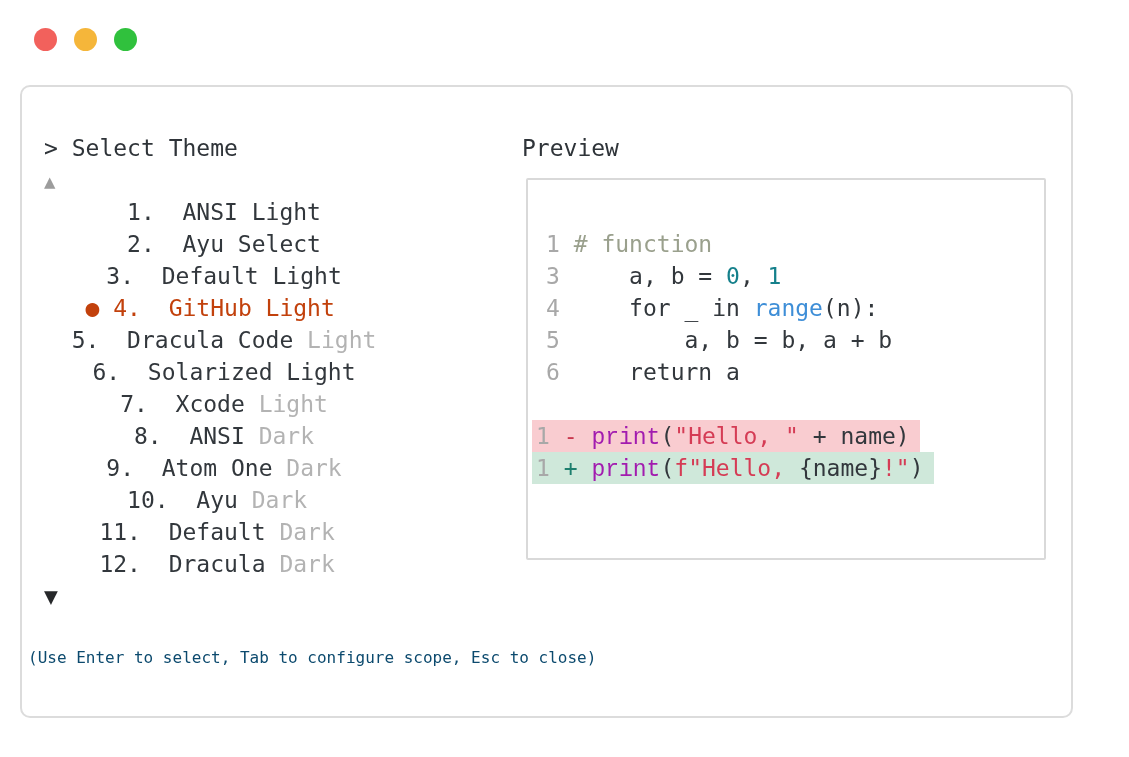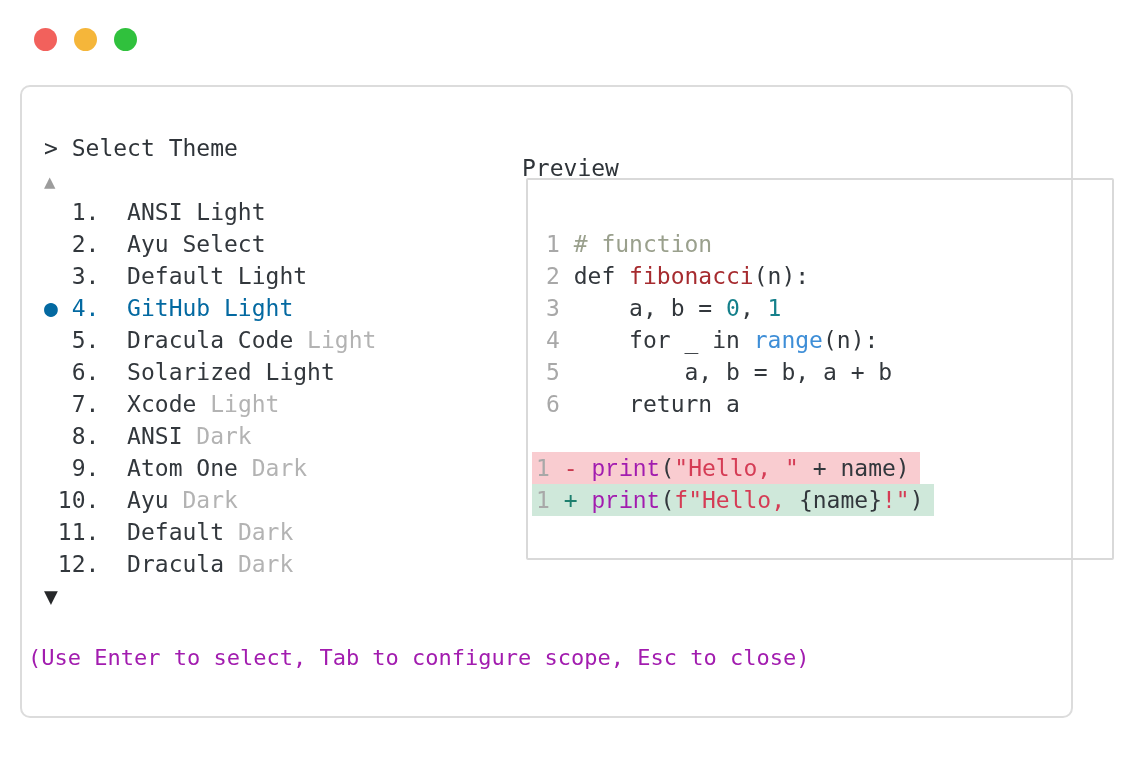--- a/index.html
+++ b/index.html
@@ -19,27 +19,27 @@
     border:2px solid #dcdcdc;border-radius:10px;box-sizing:border-box;
     background:#ffffff;
   }
   .row{height:32px;line-height:32px;font-size:23px;white-space:pre;}
 
   .left-col{position:absolute;left:22px;top:45px;}
   .prompt-row{color:#2f3439;}
   .scroll-row{color:#9c9c9c;}
   .scroll-row .tri{font-size:19px;}
   .scroll-down-row{color:#26282a;}
-  .list-row{color:#32373c;}
+  .list-row{color:#32373c;text-align:center;}
   .list-row .muted{color:#b3b3b3;}
-  .list-row.selected{color:#0369a1;}
+  .list-row.selected{color:#c2410c;}
 
-  .preview-title{position:absolute;left:500px;top:45px;color:#2f3439;margin-top:20px;}
+  .preview-title{position:absolute;left:500px;top:45px;color:#2f3439;}
   .preview-box{
-    position:absolute;left:504px;top:91px;width:588px;height:382px;
+    position:absolute;left:504px;top:91px;width:520px;height:382px;
     border:2px solid #d9d9d9;border-radius:2px;box-sizing:border-box;
     padding:48px 0 0 18px;overflow:hidden;
   }
   .lnum{color:#a8a8a8;}
   .tk-plain{color:#32373c;}
   .tk-comment{color:#9aa08d;}
   .tk-func{color:#a62b2f;}
   .tk-number{color:#15808b;}
   .tk-builtin{color:#3e8ed7;}
   .tk-call{color:#a21caf;font-family:Liberation Mono, monospace;}
@@ -48,21 +48,21 @@
   .diff-block{margin-top:32px;}
   .diff-line{height:32px;line-height:32px;font-size:23px;white-space:pre;margin-left:-14px;}
   .diff-bg{display:inline-block;height:32px;padding:0 10px 0 4px;}
   .diff-removed .diff-bg{background:#f9ccd0;}
   .diff-added .diff-bg{background:#cfe8da;}
   .mk-removed{color:#c9384e;}
   .mk-added{color:#1e7f6e;}
 
   .footer-row{
     position:absolute;left:6px;top:555px;height:32px;line-height:32px;
-    font-size:22px;white-space:pre;color:#a21caf;
+    font-size:16px;white-space:pre;color:#0c4a6e;
   }
 </style>
 </head>
 <body>
 
 <div class="traffic">
   <div class="dot dot-red"></div>
   <div class="dot dot-yellow"></div>
   <div class="dot dot-green"></div>
 </div>
@@ -87,21 +87,20 @@
         <div class="row list-row"><span> 12.  </span><span>Dracula</span><span class="muted"> Dark</span></div>
       </div>
     <div class="row scroll-down-row"><span class="tri">▼</span></div>
   </div>
 
   <div class="row preview-title">Preview</div>
 
   <div class="preview-box">
     <div id="code-lines">
         <div class="row"><span class="lnum">1 </span><span class="tk-comment"># function</span></div>
-        <div class="row"><span class="lnum">2 </span><span class="tk-plain">def </span><span class="tk-func">fibonacci</span><span class="tk-plain">(n):</span></div>
         <div class="row"><span class="lnum">3 </span><span class="tk-plain">    a, b = </span><span class="tk-number">0</span><span class="tk-plain">, </span><span class="tk-number">1</span></div>
         <div class="row"><span class="lnum">4 </span><span class="tk-plain">    for _ in </span><span class="tk-builtin">range</span><span class="tk-plain">(n):</span></div>
         <div class="row"><span class="lnum">5 </span><span class="tk-plain">        a, b = b, a + b</span></div>
         <div class="row"><span class="lnum">6 </span><span class="tk-plain">    return a</span></div>
       </div>
     <div id="diff-lines" class="diff-block">
         <div class="diff-line diff-removed"><span class="diff-bg"><span class="lnum">1 </span><span class="mk-removed">- </span><span class="tk-call">print</span><span class="tk-plain">(</span><span class="tk-string">"Hello, "</span><span class="tk-plain"> + name)</span></span></div>
         <div class="diff-line diff-added"><span class="diff-bg"><span class="lnum">1 </span><span class="mk-added">+ </span><span class="tk-call">print</span><span class="tk-plain">(</span><span class="tk-string">f"Hello, </span><span class="tk-plain">{name}</span><span class="tk-string">!"</span><span class="tk-plain">)</span></span></div>
       </div>
   </div>

